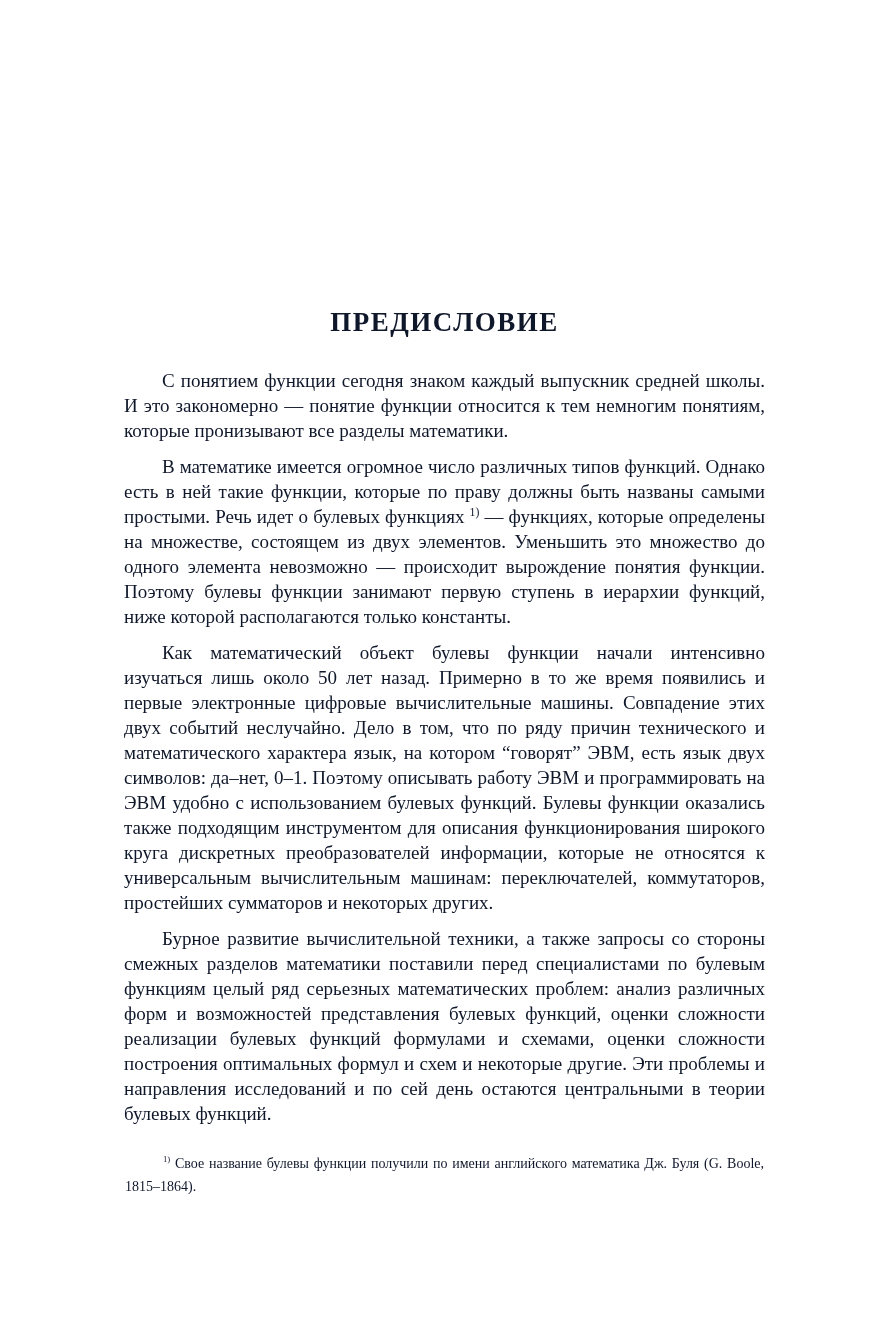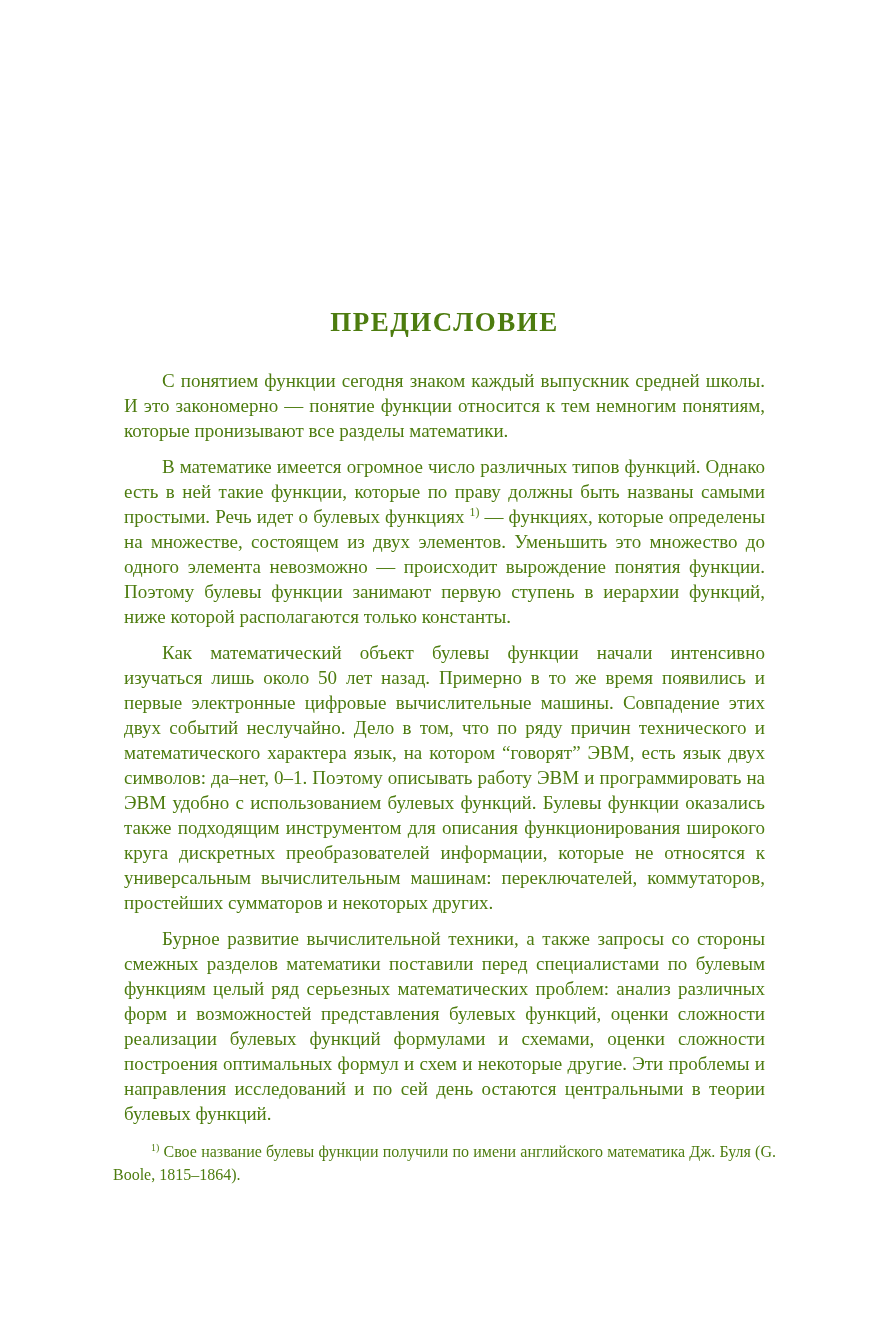--- a/index.html
+++ b/index.html
@@ -6,21 +6,21 @@
     margin: 0;
     padding: 0;
     background: #ffffff;
   }
   .page {
     position: relative;
     width: 886px;
     height: 1330px;
     background: #ffffff;
     font-family: "Liberation Serif", "DejaVu Serif", serif;
-    color: #4d7c0f;
+    color: #0f172a;
     overflow: hidden;
   }
   .content {
     position: absolute;
     left: 113px;
     top: 306px;
     width: 663px;
   }
   .title {
     margin: 0 0 29px 0;
@@ -44,22 +44,22 @@
     line-height: 0;
     vertical-align: super;
   }
   .footnote {
     position: absolute;
     left: 113px;
     top: 1140px;
     width: 663px;
   }
   .footnote-para {
-    margin: 0;
-    font-size: 16px;
+    margin: 12px;
+    font-size: 14px;
     line-height: 23px;
     text-align: justify;
     text-indent: 38px;
     hyphens: auto;
     -webkit-hyphens: auto;
   }
 </style>
 </head>
 <body>
 

